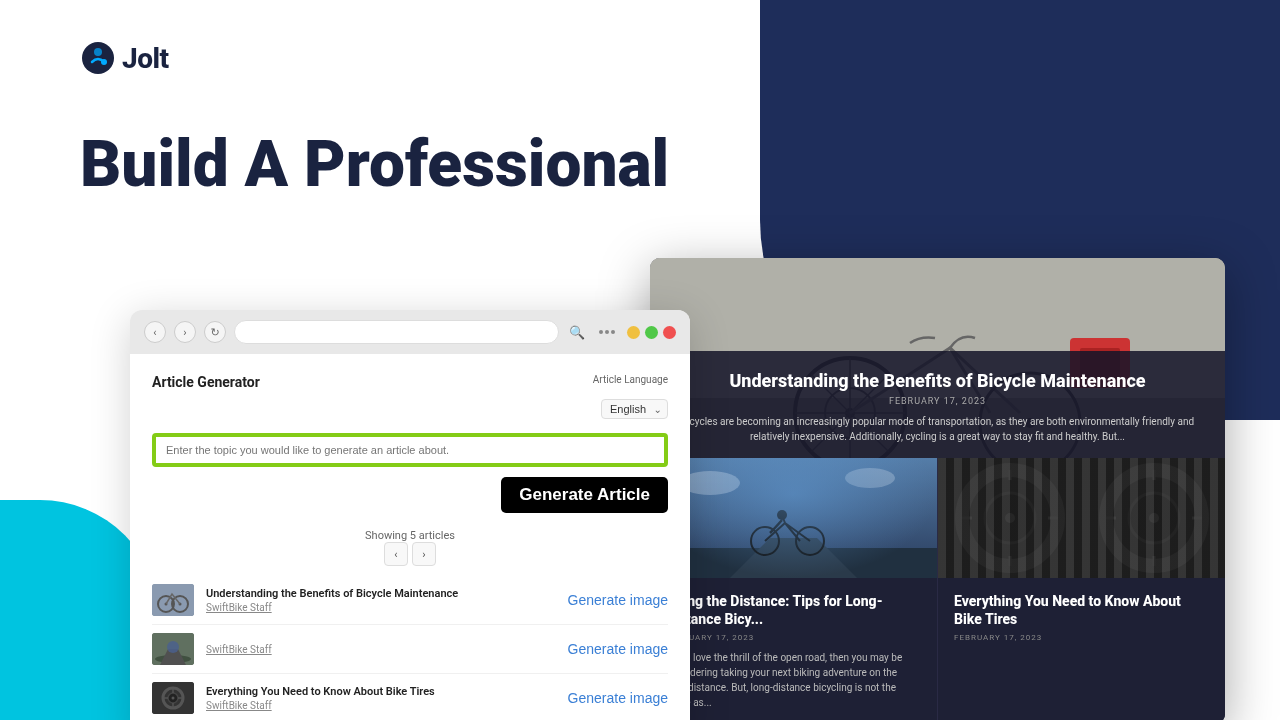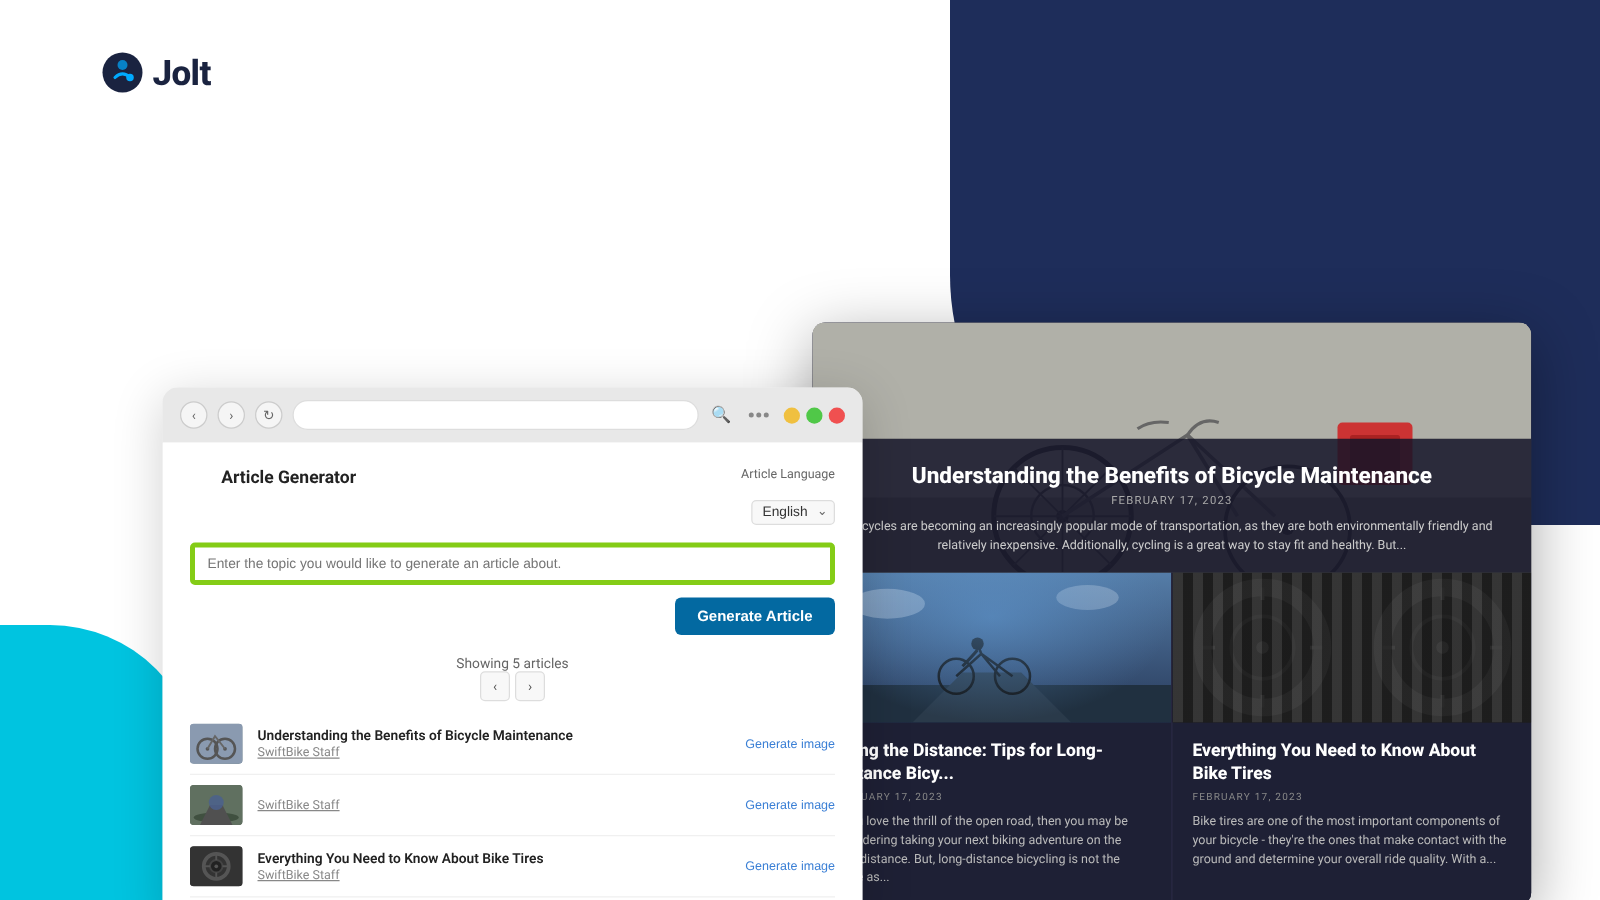--- a/index.html
+++ b/index.html
@@ -149,21 +149,20 @@
     .panel-header {
       display: flex;
       justify-content: space-between;
       align-items: flex-start;
       margin-bottom: 14px;
     }
     .panel-title {
       font-size: 14px;
       font-weight: 700;
       color: #222;
-      margin-left: 25px;
     }
     .language-section {
       display: flex;
       flex-direction: column;
       align-items: flex-end;
       gap: 10px;
     }
     .language-label {
       font-size: 10px;
       color: #666;
@@ -207,26 +206,26 @@
       border-radius: 4px;
       padding: 0 10px;
       font-size: 11px;
       color: #aaa;
       outline: none;
     }
     .generate-btn {
       display: block;
       margin-left: auto;
       margin-top: 10px;
-      background: #0369a1;
+      background: #000000;
       color: #fff;
       border: none;
       border-radius: 5px;
       padding: 8px 18px;
-      font-size: 12px;
+      font-size: 17px;
       font-weight: 600;
       cursor: pointer;
     }
 
     .articles-header {
       display: flex;
       justify-content: space-between;
       align-items: center;
       margin-top: 16px;
       margin-bottom: 10px;
@@ -276,21 +275,21 @@
       font-weight: 600;
       color: #222;
       line-height: 1.3;
     }
     .article-author {
       font-size: 10px;
       color: #888;
       text-decoration: underline;
     }
     .generate-image-btn {
-      font-size: 10px;
+      font-size: 14px;
       color: #3a7fd5;
       background: none;
       border: none;
       cursor: pointer;
       white-space: nowrap;
     }
 
     
     .thumb-bikes {
       background: linear-gradient(135deg, #8a9ab0 0%, #5a7080 100%);
@@ -439,21 +438,21 @@
       <circle cx="18" cy="12" r="4" fill="#00aaff" opacity="0.7"></circle>
       <path d="M12 22 Q18 16 24 22" stroke="#00aaff" stroke-width="2.5" fill="none" stroke-linecap="round"></path>
       <circle cx="24" cy="22" r="3" fill="#00aaff"></circle>
     </svg>
   </div>
   <span class="logo-text">Jolt</span>
 </div>
 
 <div class="hero-headline">
   <h1>
-    <br>
+    <span>Build A Professional</span><br>
   </h1>
 </div>
 
 <div class="browser-left">
   <div class="browser-toolbar">
     <div class="nav-btn">‹</div>
     <div class="nav-btn">›</div>
     <div class="nav-btn">↻</div>
     <div class="address-bar"></div>
     <div class="search-icon-bar">🔍</div>
@@ -649,17 +648,16 @@
           <circle cx="216" cy="60" r="5" fill="#444"></circle>
           <line x1="216" y1="12" x2="216" y2="22" stroke="#555" stroke-width="3"></line>
           <line x1="216" y1="98" x2="216" y2="108" stroke="#555" stroke-width="3"></line>
           <line x1="168" y1="60" x2="178" y2="60" stroke="#555" stroke-width="3"></line>
           <line x1="254" y1="60" x2="264" y2="60" stroke="#555" stroke-width="3"></line>
         </svg>
       </div>
       <div class="blog-card-body">
         <div class="blog-card-title">Everything You Need to Know About Bike Tires</div>
         <div class="blog-card-date">February 17, 2023</div>
-        <div class="blog-card-excerpt">Bike tires are one of the most important components of your bicycle - they're the ones that make contact with the ground and determine your overall ride quality. With a...</div>
       </div>
     </div>
   </div>
 </div>
 
 </body></html>

